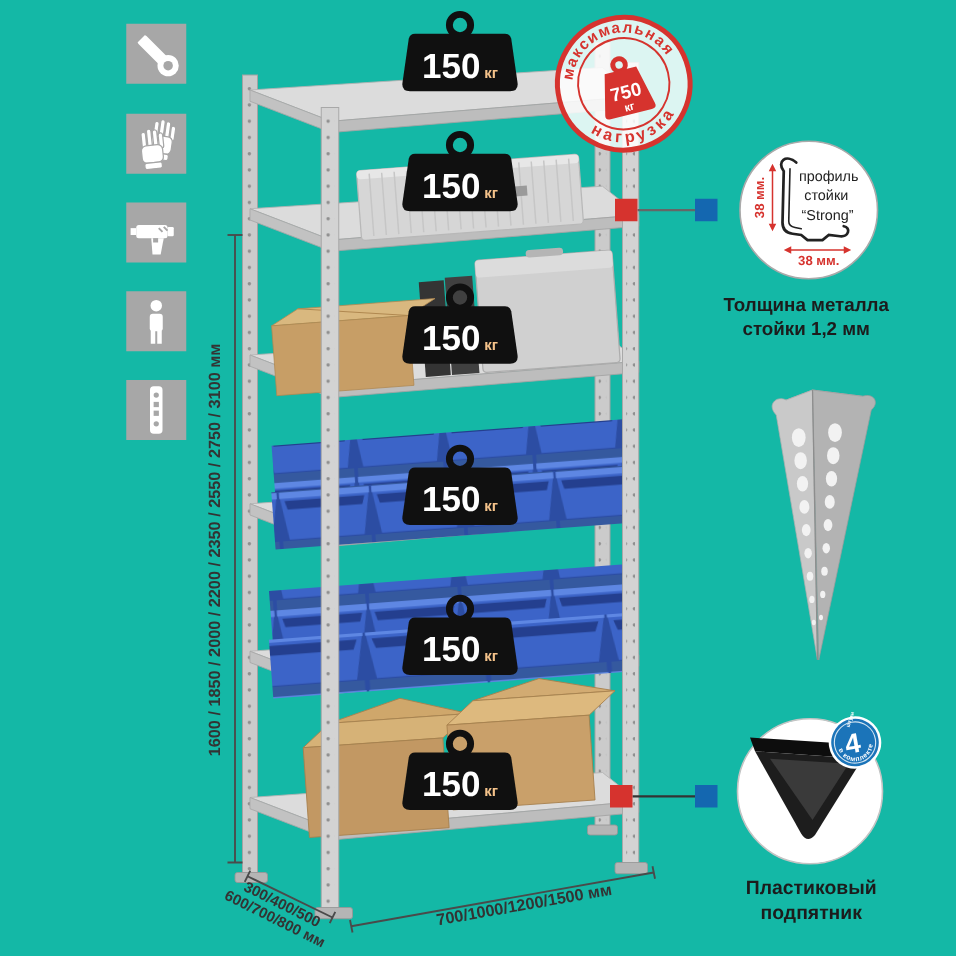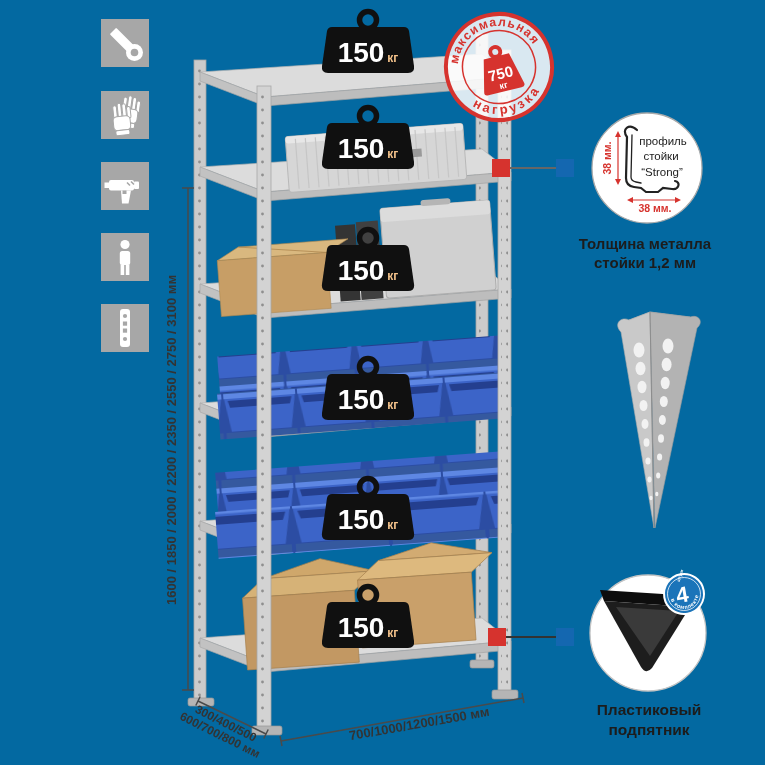--- a/index.html
+++ b/index.html
@@ -1,16 +1,16 @@
 <!DOCTYPE html>
 <html><head>
 <meta charset="utf-8">
 <style>
   html,body{margin:0;padding:0;background:#fff;}
-  .stage{position:relative;width:765px;height:765px;background:#0369a1;overflow:hidden;
+  .stage{position:relative;width:765px;height:765px;background:#14b8a6;overflow:hidden;
          font-family:"Liberation Sans",sans-serif;}
   .icon{position:absolute;left:101px;width:48px;height:48px;background:#a7a7a7;}
   .icon svg{display:block;}
   .scene{position:absolute;left:0;top:0;font-family:"Liberation Sans",sans-serif;}
   text{font-family:"Liberation Sans",sans-serif;}
 </style>
 </head>
 <body>
 
 <div class="stage">

